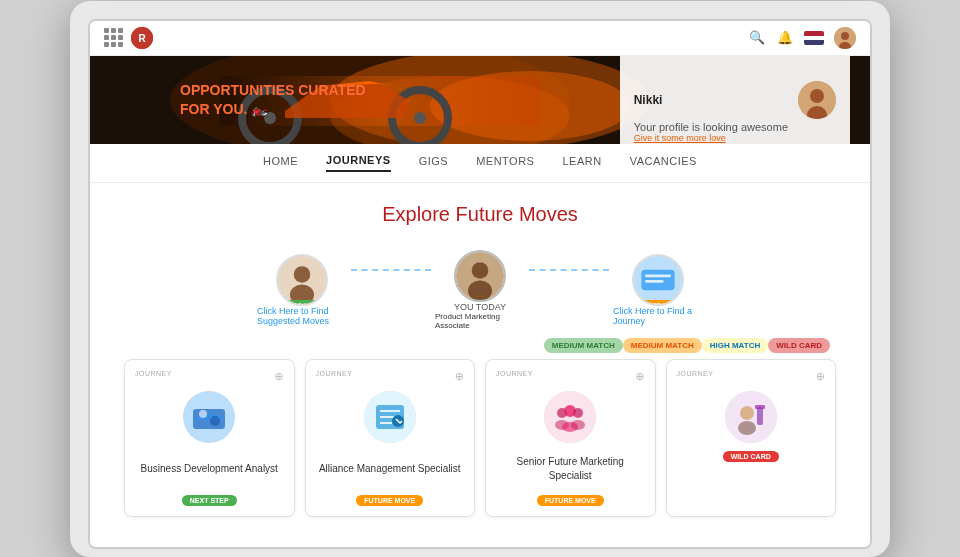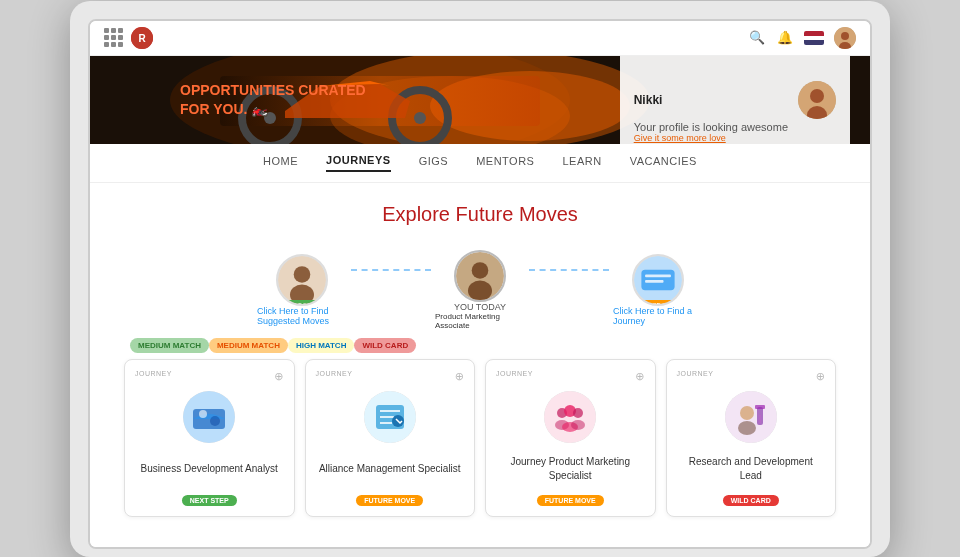--- a/index.html
+++ b/index.html
@@ -277,21 +277,21 @@
       margin-bottom: 40px;
       max-width: 80px;
     }
 
     
     .cards-section {
       margin-top: 4px;
     }
     .match-badges-row {
       display: flex;
-      justify-content: flex-start;
+      justify-content: flex-end;
       padding: 0 10px;
       margin-bottom: 6px;
     }
     .match-badge {
       font-size: 8px;
       font-weight: bold;
       padding: 3px 8px;
       border-radius: 10px;
       text-transform: uppercase;
     }
@@ -568,41 +568,40 @@
                 <circle cx="26" cy="26" r="26" fill="#fce4ec"></circle>
 
                 <circle cx="18" cy="22" r="5" fill="#c2185b" opacity="0.7"></circle>
                 <circle cx="26" cy="20" r="6" fill="#e91e63" opacity="0.8"></circle>
                 <circle cx="34" cy="22" r="5" fill="#c2185b" opacity="0.7"></circle>
                 <ellipse cx="18" cy="34" rx="7" ry="5" fill="#c2185b" opacity="0.5"></ellipse>
                 <ellipse cx="26" cy="36" rx="8" ry="5" fill="#e91e63" opacity="0.6"></ellipse>
                 <ellipse cx="34" cy="34" rx="7" ry="5" fill="#c2185b" opacity="0.5"></ellipse>
               </svg>
             </div>
-            <div class="card-title">Journey Product Marketing Specialist</div>
+            <div class="card-title">Senior Future Marketing Specialist</div>
             <div class="card-tag tag-future">FUTURE MOVE</div>
           </div>
 
           <div class="journey-card">
             <div class="card-header">
               <span class="card-label">JOURNEY</span>
               <span class="card-bookmark">⊕</span>
             </div>
             <div class="card-image">
               <svg viewBox="0 0 52 52" xmlns="http://www.w3.org/2000/svg">
                 <circle cx="26" cy="26" r="26" fill="#f3e5f5"></circle>
 
                 <circle cx="22" cy="22" r="7" fill="#d4a574" opacity="0.8"></circle>
                 <ellipse cx="22" cy="37" rx="9" ry="7" fill="#8d6e63" opacity="0.7"></ellipse>
                 <rect x="32" y="16" width="6" height="18" rx="2" fill="#7b1fa2" opacity="0.6"></rect>
                 <rect x="30" y="14" width="10" height="4" rx="1" fill="#9c27b0" opacity="0.7"></rect>
                 <rect x="34" y="24" width="2" height="8" fill="#ba68c8" opacity="0.8"></rect>
               </svg>
             </div>
-            <div class="card-title">Research and Development Lead</div>
             <div class="card-tag tag-wild">WILD CARD</div>
           </div>
 
         </div>
       </div>
     </div>
 
   </div>
 
 </div>

